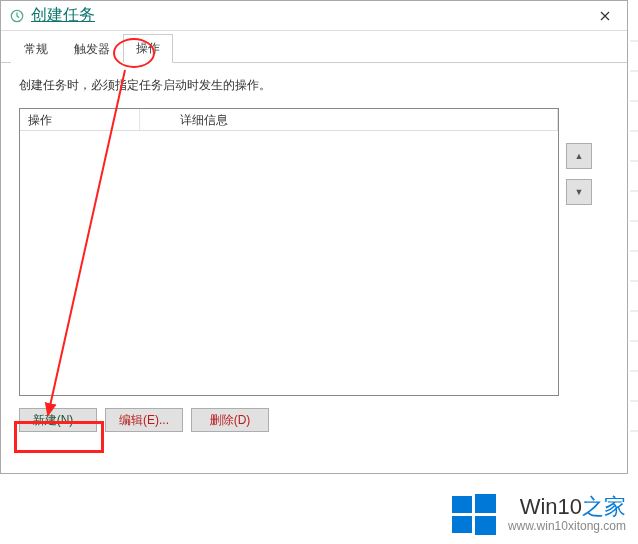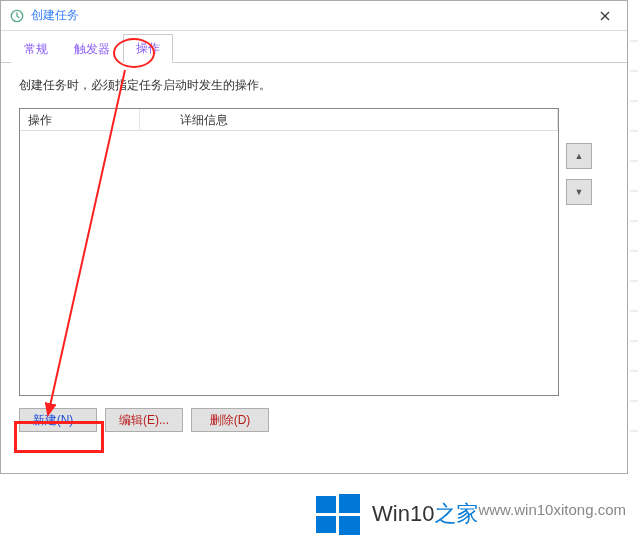--- a/index.html
+++ b/index.html
@@ -25,21 +25,21 @@
       align-items: center;
       padding: 0 8px;
       border-bottom: 1px solid #ddd;
       position: relative;
     }
     .title-icon {
       width: 16px; height: 16px;
       margin-right: 6px;
       display: flex; align-items: center; justify-content: center;
     }
-    .title-text { font-size: 12px; color: #3b82f6; }
+    .title-text { font-size: 16px; color: #0f766e; text-decoration: underline; }
     .close-btn {
       position: absolute;
       right: 0; top: 0;
       width: 44px; height: 30px;
       display: flex; align-items: center; justify-content: center;
       font-size: 14px;
       color: #333;
       cursor: pointer;
     }
     .tab-strip {
@@ -48,21 +48,21 @@
       align-items: flex-end;
       padding: 0 10px;
       border-bottom: 1px solid #ccc;
       background: #fff;
       position: relative;
       margin-top: 4px;
     }
     .tab {
       padding: 5px 12px;
       font-size: 12px;
-      color: #8b5cf6;
+      color: #404040;
       cursor: pointer;
       border: 1px solid transparent;
       border-bottom: none;
       position: relative;
       top: 1px;
       background: #fff;
     }
     .tab.active {
       border: 1px solid #ccc;
       border-bottom: 1px solid #fff;
@@ -124,21 +124,21 @@
       display: flex;
       gap: 8px;
       margin-top: 12px;
     }
     .btn {
       width: 78px;
       height: 24px;
       border: 1px solid #adadad;
       background: #e1e1e1;
       font-size: 12px;
-      color: #1d4ed8;
+      color: #14532d;
       cursor: pointer;
       display: flex;
       align-items: center;
       justify-content: center;
     }
     .btn.disabled { color: #b91c1c; }
     .highlight-rect {
       position: absolute;
       border: 3px solid #ff2020;
       pointer-events: none;
@@ -151,24 +151,24 @@
       position: absolute;
       right: 12px;
       bottom: 6px;
       display: flex;
       align-items: center;
       gap: 10px;
     }
     .win-logo {
       width: 48px; height: 48px;
     }
-    .wm-text { display: flex; flex-direction: row; line-height: 1.1; }
+    .wm-text { display: flex; flex-direction: column; line-height: 1.1; align-items: flex-end; }
     .wm-title { font-size: 22px; color: #333; font-weight: 400; }
     .wm-title .suffix { color: #0a7cd6; font-weight: 500; }
-    .wm-url { font-size: 15px; color: #888; }
+    .wm-url { font-size: 12px; color: #888; }
     .right-edge {
       position: absolute;
       right: 0; top: 40px;
       width: 8px; height: 420px;
       background: repeating-linear-gradient(to bottom, #ddd 0, #ddd 2px, transparent 2px, transparent 30px);
       opacity: 0.5;
     }
   </style>
 </head>
 <body>

